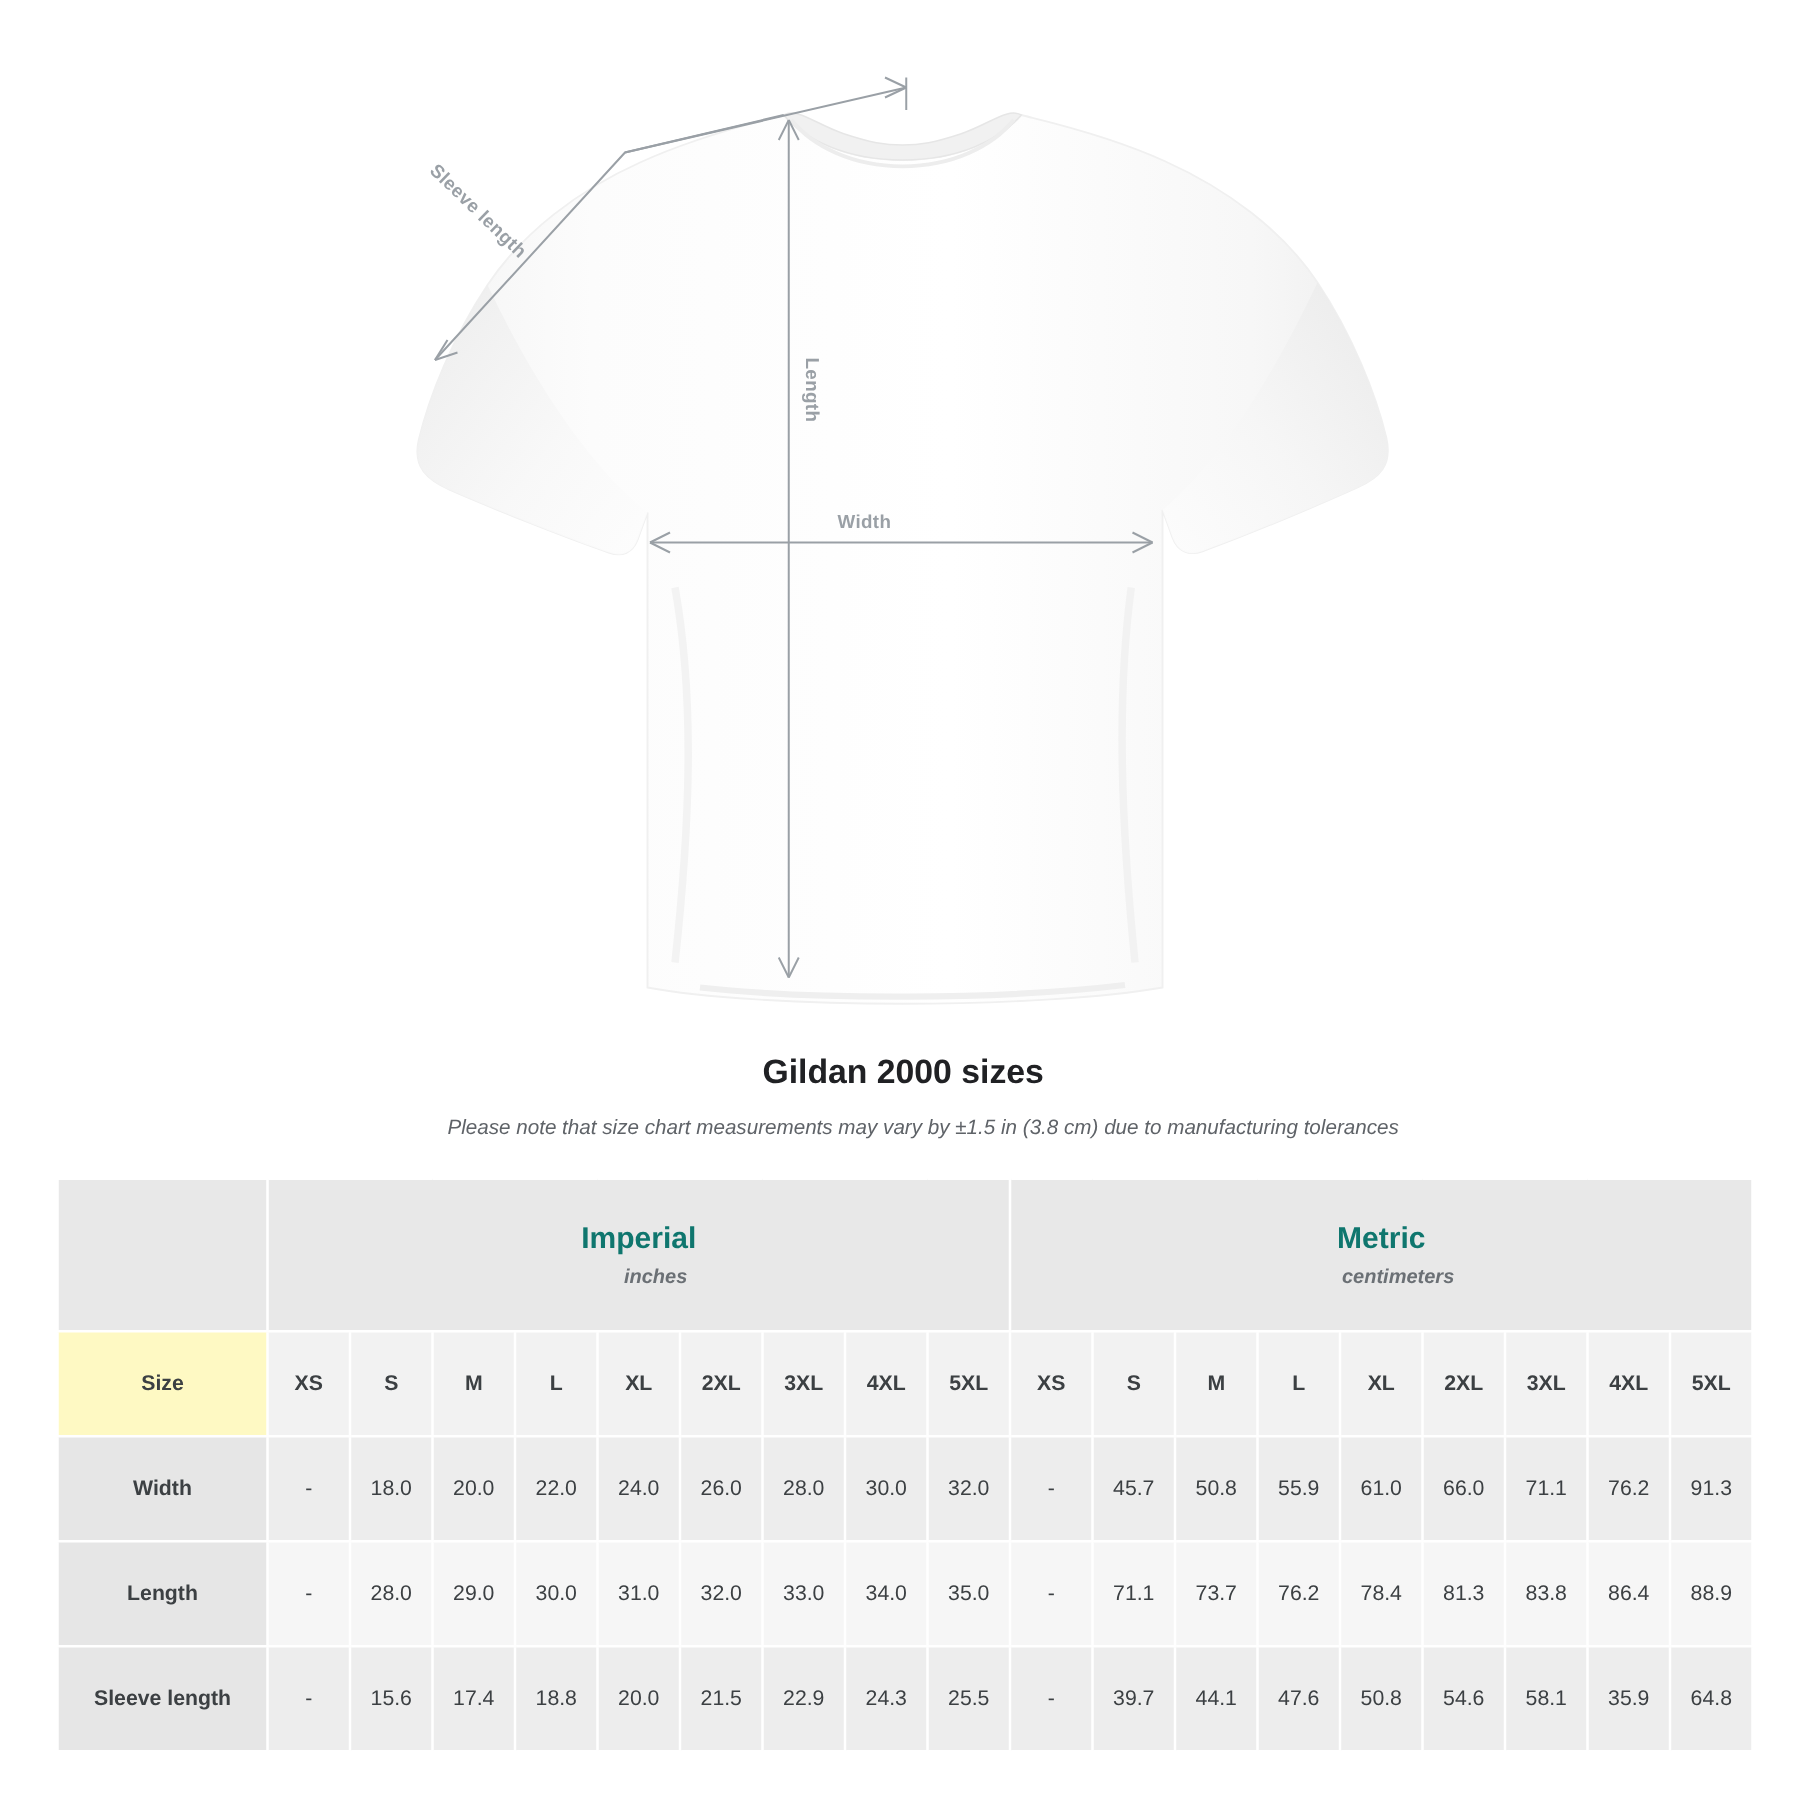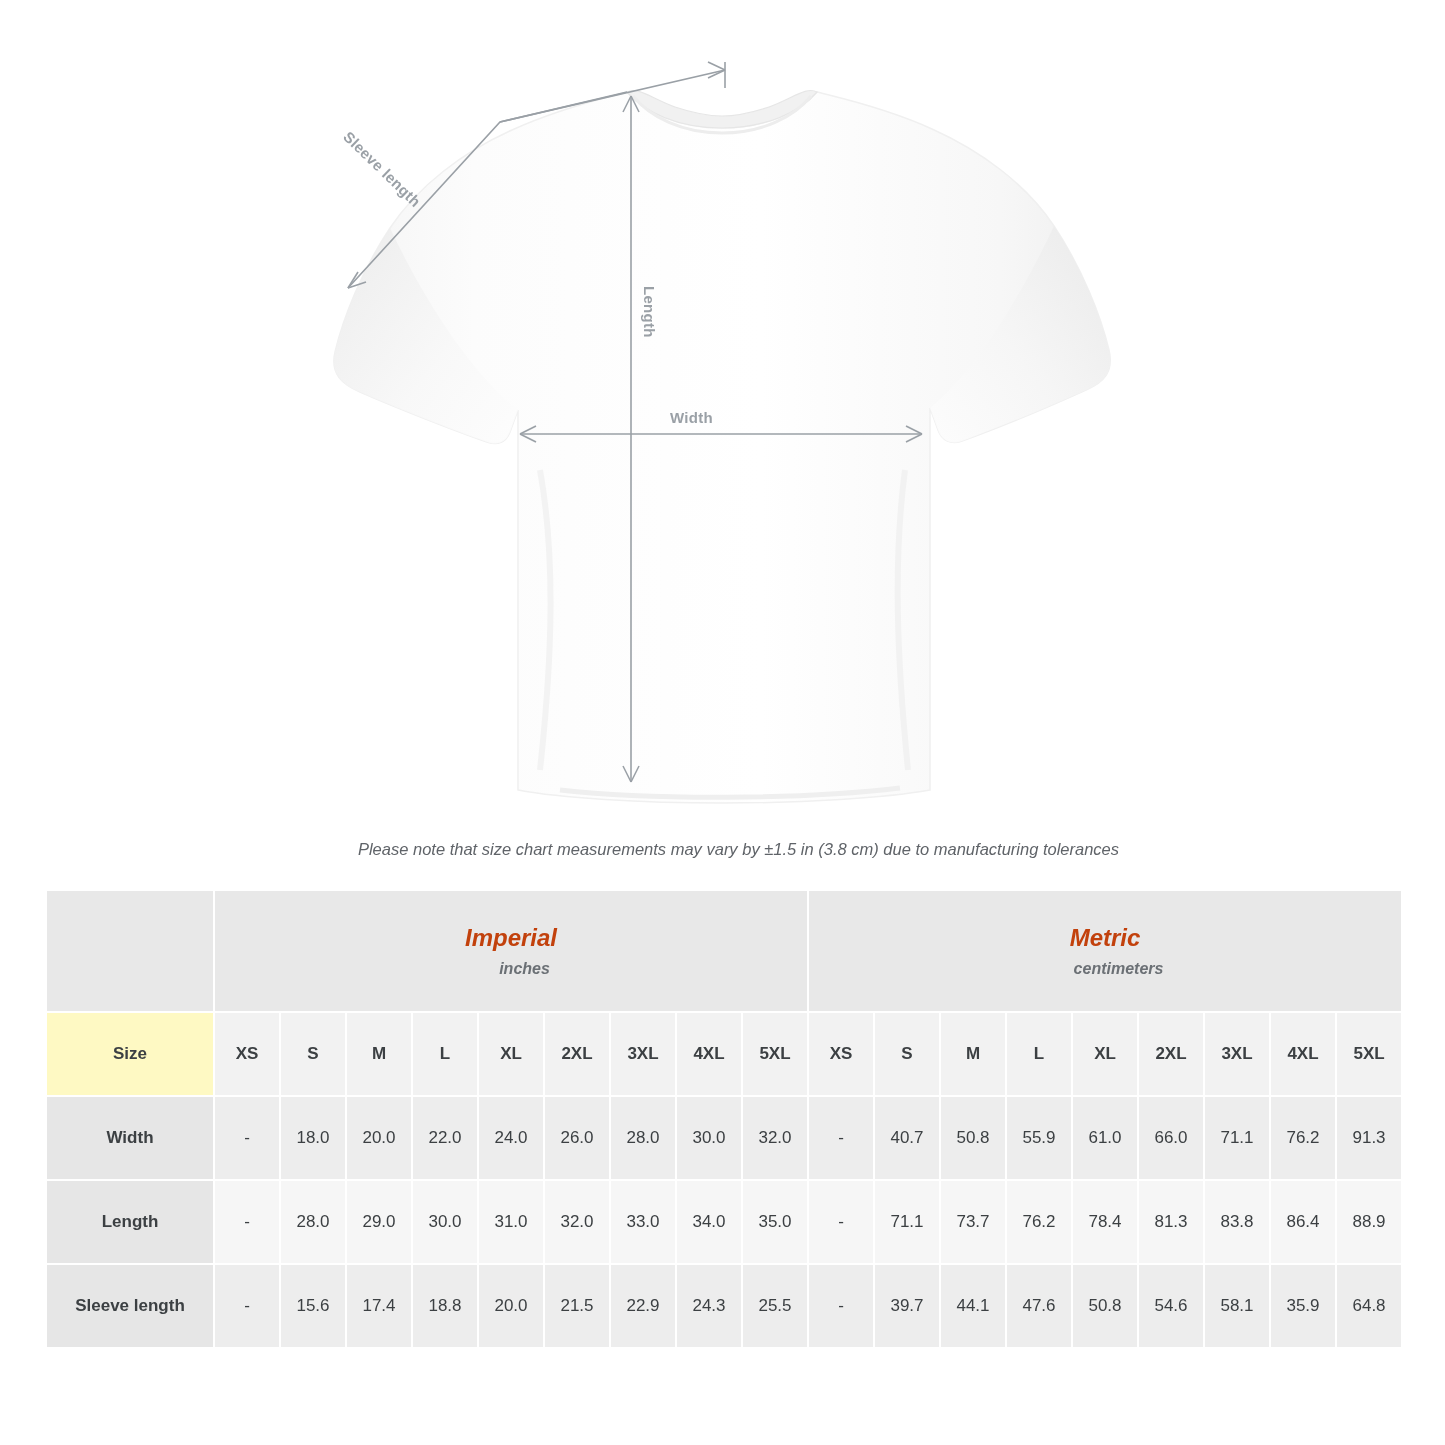--- a/index.html
+++ b/index.html
@@ -89,22 +89,21 @@
     color: #3c4043;
   }
   .unit-head {
     background: #e8e8e8;
     height: 118px;
     color: #6b7075;
   }
   .unit-head .unit-name {
     font-size: 24px;
     font-weight: bold;
-    font-style: italic;
-    color: #c2410c;
+    color: #0f766e;
   }
   .unit-head .unit-sub {
     font-size: 16px;
     font-style: italic;
     color: #6b7075;
     margin-top: 8px;
     padding-left: 27px;
   }
   .row-head {
     background: #f2f2f2;
@@ -213,20 +212,21 @@
         <path d="M922,434 L906,426"></path>
         <path d="M922,434 L906,442"></path>
       </g>
     </svg>
 
     <div class="dim-label label-sleeve">Sleeve length</div>
     <div class="dim-label label-length">Length</div>
     <div class="dim-label label-width">Width</div>
   </div>
 
+  <div class="chart-title">Gildan 2000 sizes</div>
   <div class="chart-note">Please note that size chart measurements may vary by ±1.5 in (3.8 cm) due to manufacturing tolerances</div>
 
   <div class="table-wrap">
     <table class="size-table">
       <colgroup>
         <col class="lab">
         <col class="cell">
           <col class="cell">
           <col class="cell">
           <col class="cell">
@@ -285,21 +285,21 @@
           <td>-</td>
           <td>18.0</td>
           <td>20.0</td>
           <td>22.0</td>
           <td>24.0</td>
           <td>26.0</td>
           <td>28.0</td>
           <td>30.0</td>
           <td>32.0</td>
           <td>-</td>
-          <td>40.7</td>
+          <td>45.7</td>
           <td>50.8</td>
           <td>55.9</td>
           <td>61.0</td>
           <td>66.0</td>
           <td>71.1</td>
           <td>76.2</td>
           <td>91.3</td>
         </tr>
         <tr class="data-row band-b">
           <td class="col-size">Length</td>

